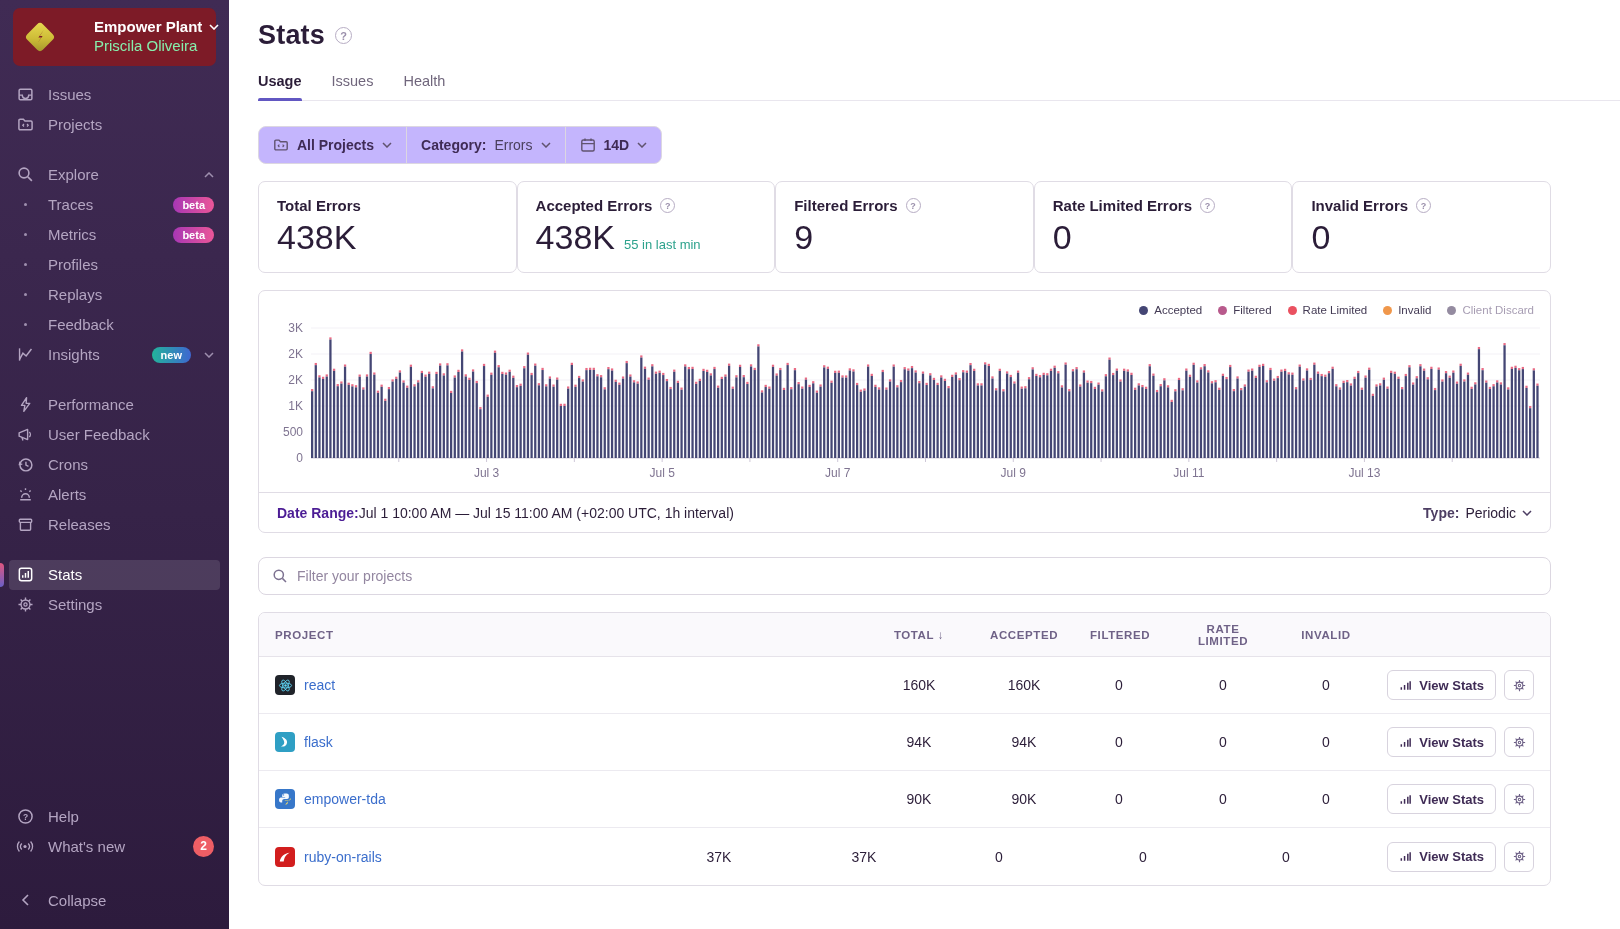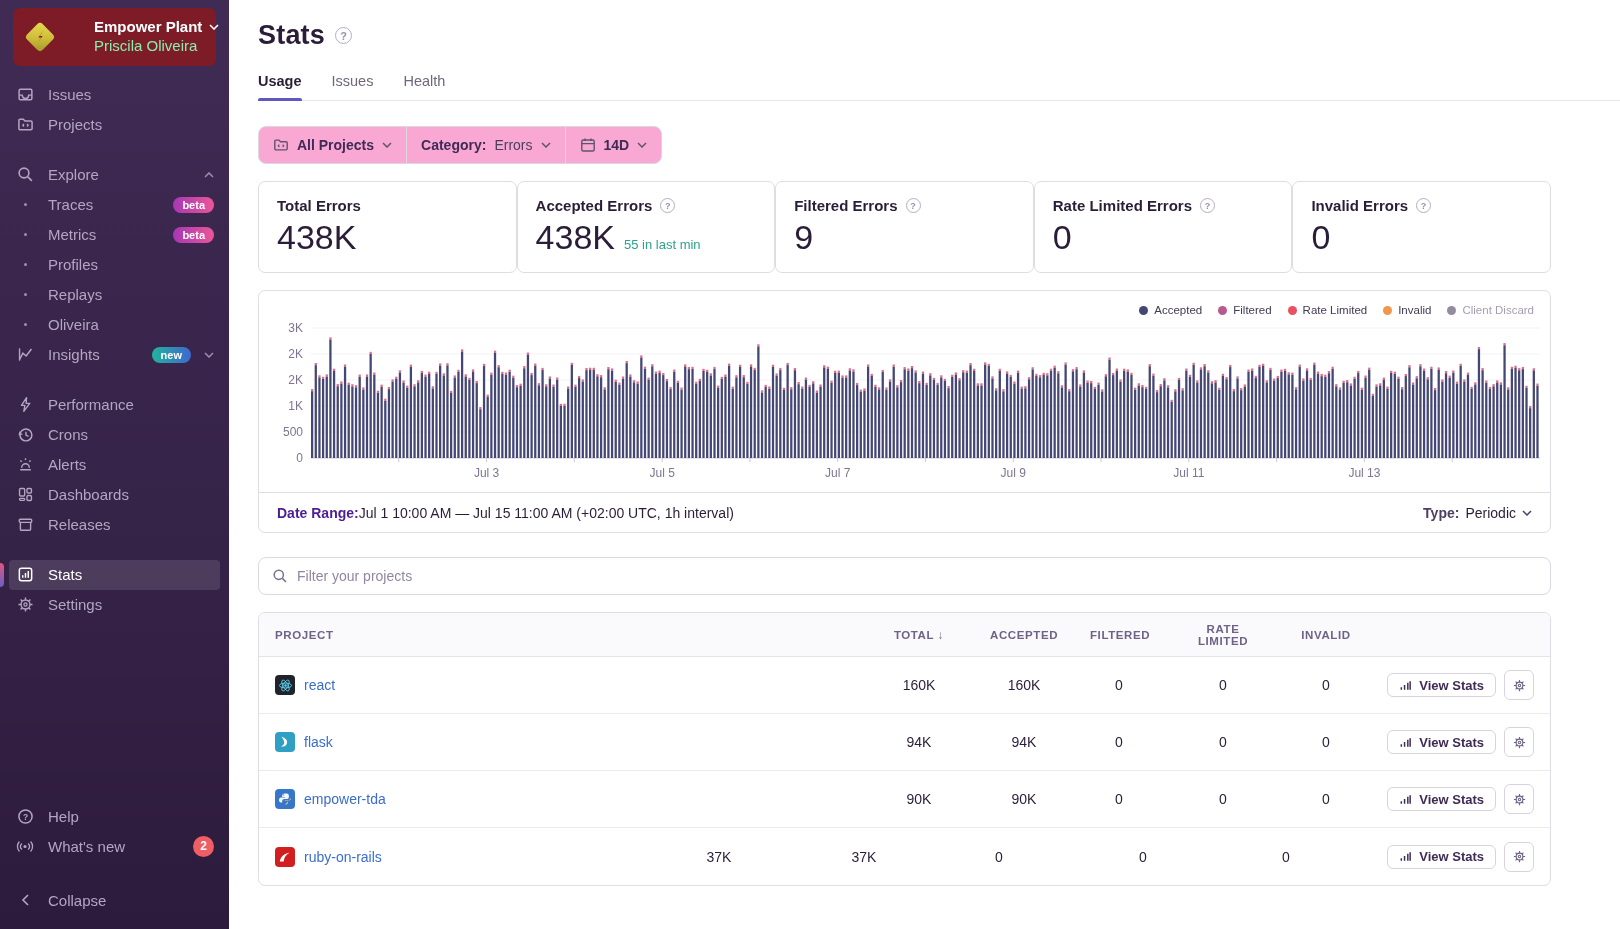--- a/index.html
+++ b/index.html
@@ -49,21 +49,21 @@
   .page-title { font-size:27px; font-weight:bold; color:#2b1d38; letter-spacing:.2px; }
   .help-dot { width:17px; height:17px; border-radius:50%; border:1px solid #b7adc4; color:#9a8fab;
     font-size:11px; font-weight:bold; display:inline-flex; align-items:center; justify-content:center; cursor:pointer; }
   .tabs-row { display:flex; gap:30px; margin-top:22px; border-bottom:1px solid #e9e6ee; margin-right:-69px; }
   .tab { font-size:14.5px; color:#70667c; padding-bottom:11px; cursor:pointer; position:relative; }
   .tab.active { color:#2b1d38; font-weight:bold; }
   .tab.active::after { content:""; position:absolute; left:0; right:0; bottom:-1px; height:3px;
     background:#6257c2; border-radius:2px 2px 0 0; }
 
   .filter-bar { display:inline-flex; align-items:stretch; margin-top:25px; border:1px solid #dcd7e1;
-    border-radius:8px; height:38px; background:#f9a8d4; }
+    border-radius:8px; height:38px; background:#c4b5fd; }
   .filter-seg { display:flex; align-items:center; gap:8px; padding:0 14px; font-size:14px; cursor:pointer; }
   .filter-seg + .filter-seg { border-left:1px solid #dcd7e1; }
   .filter-seg b { font-weight:bold; color:#3f2b55; }
   .filter-seg .val { color:#4a3f5c; }
   .filter-seg .ficon { color:#60536f; display:flex; }
 
   .cards { display:flex; gap:0; margin-top:17px; }
   .card { flex:1; border:1px solid #e0dce5; border-radius:7px; padding:15px 18px; height:92px; background:#fff; }
   .card-label { display:flex; align-items:center; gap:8px; font-size:15px; font-weight:bold; color:#2b1d38; }
   .card-value-row { display:flex; align-items:baseline; gap:9px; margin-top:4px; }
@@ -93,21 +93,21 @@
   .thead { background:#faf9fc; border-bottom:1px solid #e6e3ea; height:44px; }
   .th { font-size:11.5px; font-weight:bold; letter-spacing:.6px; color:#6f6287; padding:0 16px; cursor:pointer; }
   .th.right, .td.right { text-align:center; }
   .trow { height:57px; border-bottom:1px solid #eceaf0; }
   .trow:last-child { border-bottom:none;gap:40px; }
   .td { font-size:14px; padding:0 16px; color:#2b1d38; }
   .proj-cell { display:flex; align-items:center; gap:9px; }
   .plat-icon { width:20px; height:20px; border-radius:4px; display:flex; align-items:center; justify-content:center; flex:0 0 20px; }
   .proj-link { color:#3b6ecc; cursor:pointer; }
   .actions-cell { display:flex; justify-content:flex-end; align-items:center; gap:8px; padding:0 16px; }
-  .view-stats-btn { display:flex; align-items:center; gap:7px; height:24px; padding:0 11px;
+  .view-stats-btn { display:flex; align-items:center; gap:7px; height:30px; padding:0 11px;
     border:1px solid #d8d3de; border-radius:6px; background:#fff; font-size:13px; font-weight:bold;
     color:#3f2b55; cursor:pointer; font-family:"Liberation Sans", sans-serif; }
   .gear-btn { width:30px; height:30px; border:1px solid #d8d3de; border-radius:6px; background:#fff;
     color:#6f6287; display:flex; align-items:center; justify-content:center; cursor:pointer; }
   svg { display:block; }
 </style>
 </head>
 <body>
 
 <aside class="sidebar">
@@ -182,21 +182,21 @@
         <span>Profiles</span>
         <span class="grow"></span>
       </div>
       <div class="nav-item">
         <span class="sub-dot"></span>
         <span>Replays</span>
         <span class="grow"></span>
       </div>
       <div class="nav-item">
         <span class="sub-dot"></span>
-        <span>Oliveira</span>
+        <span>Feedback</span>
         <span class="grow"></span>
       </div>
       <div class="nav-item">
         <span class="ico">
           <svg width="17" height="17" viewBox="0 0 16 16">
             <path d="M2.4 2.2 V13.8" stroke="currentColor" stroke-width="1.3" fill="none"></path>
             <polyline points="2.4,12.5 5.6,6.8 8.6,9.4 13.6,2.8" fill="none" stroke="currentColor" stroke-width="1.4"></polyline>
           </svg>
         </span>
         <span>Insights</span>
@@ -209,20 +209,30 @@
         </span>
       </div>
       <div class="sec-gap"></div>
       <div class="nav-item">
         <span class="ico">
           <svg width="17" height="17" viewBox="0 0 16 16">
             <path d="M9 1.6 4.2 8.8 h3.2 L6.4 14.4 12 6.9 H8.6 Z" fill="none" stroke="currentColor" stroke-width="1.3" stroke-linejoin="round"></path>
           </svg>
         </span>
         <span>Performance</span>
+        <span class="grow"></span>
+      </div>
+      <div class="nav-item">
+        <span class="ico">
+          <svg width="17" height="17" viewBox="0 0 16 16">
+            <path d="M2 6.4 10 3.2 V12.8 L2 9.6 Z" fill="none" stroke="currentColor" stroke-width="1.3" stroke-linejoin="round"></path>
+            <path d="M4.6 10.6 5.6 13.6 M11.6 5.6 a3.4 3.4 0 0 1 0 4.8" fill="none" stroke="currentColor" stroke-width="1.3"></path>
+          </svg>
+        </span>
+        <span>User Feedback</span>
         <span class="grow"></span>
       </div>
       <div class="nav-item">
         <span class="ico">
           <svg width="17" height="17" viewBox="0 0 16 16">
             <circle cx="8.4" cy="8.4" r="5.6" fill="none" stroke="currentColor" stroke-width="1.4"></circle>
             <path d="M8.4 5.4 V8.6 L10.8 9.8" fill="none" stroke="currentColor" stroke-width="1.3"></path>
             <path d="M2.8 5.2 2.2 8 5 7.6" fill="none" stroke="currentColor" stroke-width="1.2"></path>
           </svg>
         </span>
@@ -230,32 +240,20 @@
         <span class="grow"></span>
       </div>
       <div class="nav-item">
         <span class="ico">
           <svg width="17" height="17" viewBox="0 0 16 16">
             <path d="M4.4 11 a3.6 3.6 0 0 1 7.2 0" fill="none" stroke="currentColor" stroke-width="1.4"></path>
             <path d="M3 13 H13 M8 2.2 V3.8 M3.2 4.2 4.4 5.4 M12.8 4.2 11.6 5.4" fill="none" stroke="currentColor" stroke-width="1.3"></path>
           </svg>
         </span>
         <span>Alerts</span>
-        <span class="grow"></span>
-      </div>
-      <div class="nav-item">
-        <span class="ico">
-          <svg width="17" height="17" viewBox="0 0 16 16">
-            <rect x="2.4" y="2.4" width="4.8" height="7" rx="1" fill="none" stroke="currentColor" stroke-width="1.3"></rect>
-            <rect x="9.4" y="2.4" width="4.2" height="4.2" rx="1" fill="none" stroke="currentColor" stroke-width="1.3"></rect>
-            <rect x="9.4" y="9" width="4.2" height="4.6" rx="1" fill="none" stroke="currentColor" stroke-width="1.3"></rect>
-            <rect x="2.4" y="11.6" width="4.8" height="2" rx="0.8" fill="none" stroke="currentColor" stroke-width="1.2"></rect>
-          </svg>
-        </span>
-        <span>Dashboards</span>
         <span class="grow"></span>
       </div>
       <div class="nav-item">
         <span class="ico">
           <svg width="17" height="17" viewBox="0 0 16 16">
             <rect x="2.2" y="3" width="11.6" height="3" rx="0.8" fill="none" stroke="currentColor" stroke-width="1.3"></rect>
             <path d="M3.2 6 V12.4 a1 1 0 0 0 1 1 h7.6 a1 1 0 0 0 1-1 V6" fill="none" stroke="currentColor" stroke-width="1.3"></path>
           </svg>
         </span>
         <span>Releases</span>

